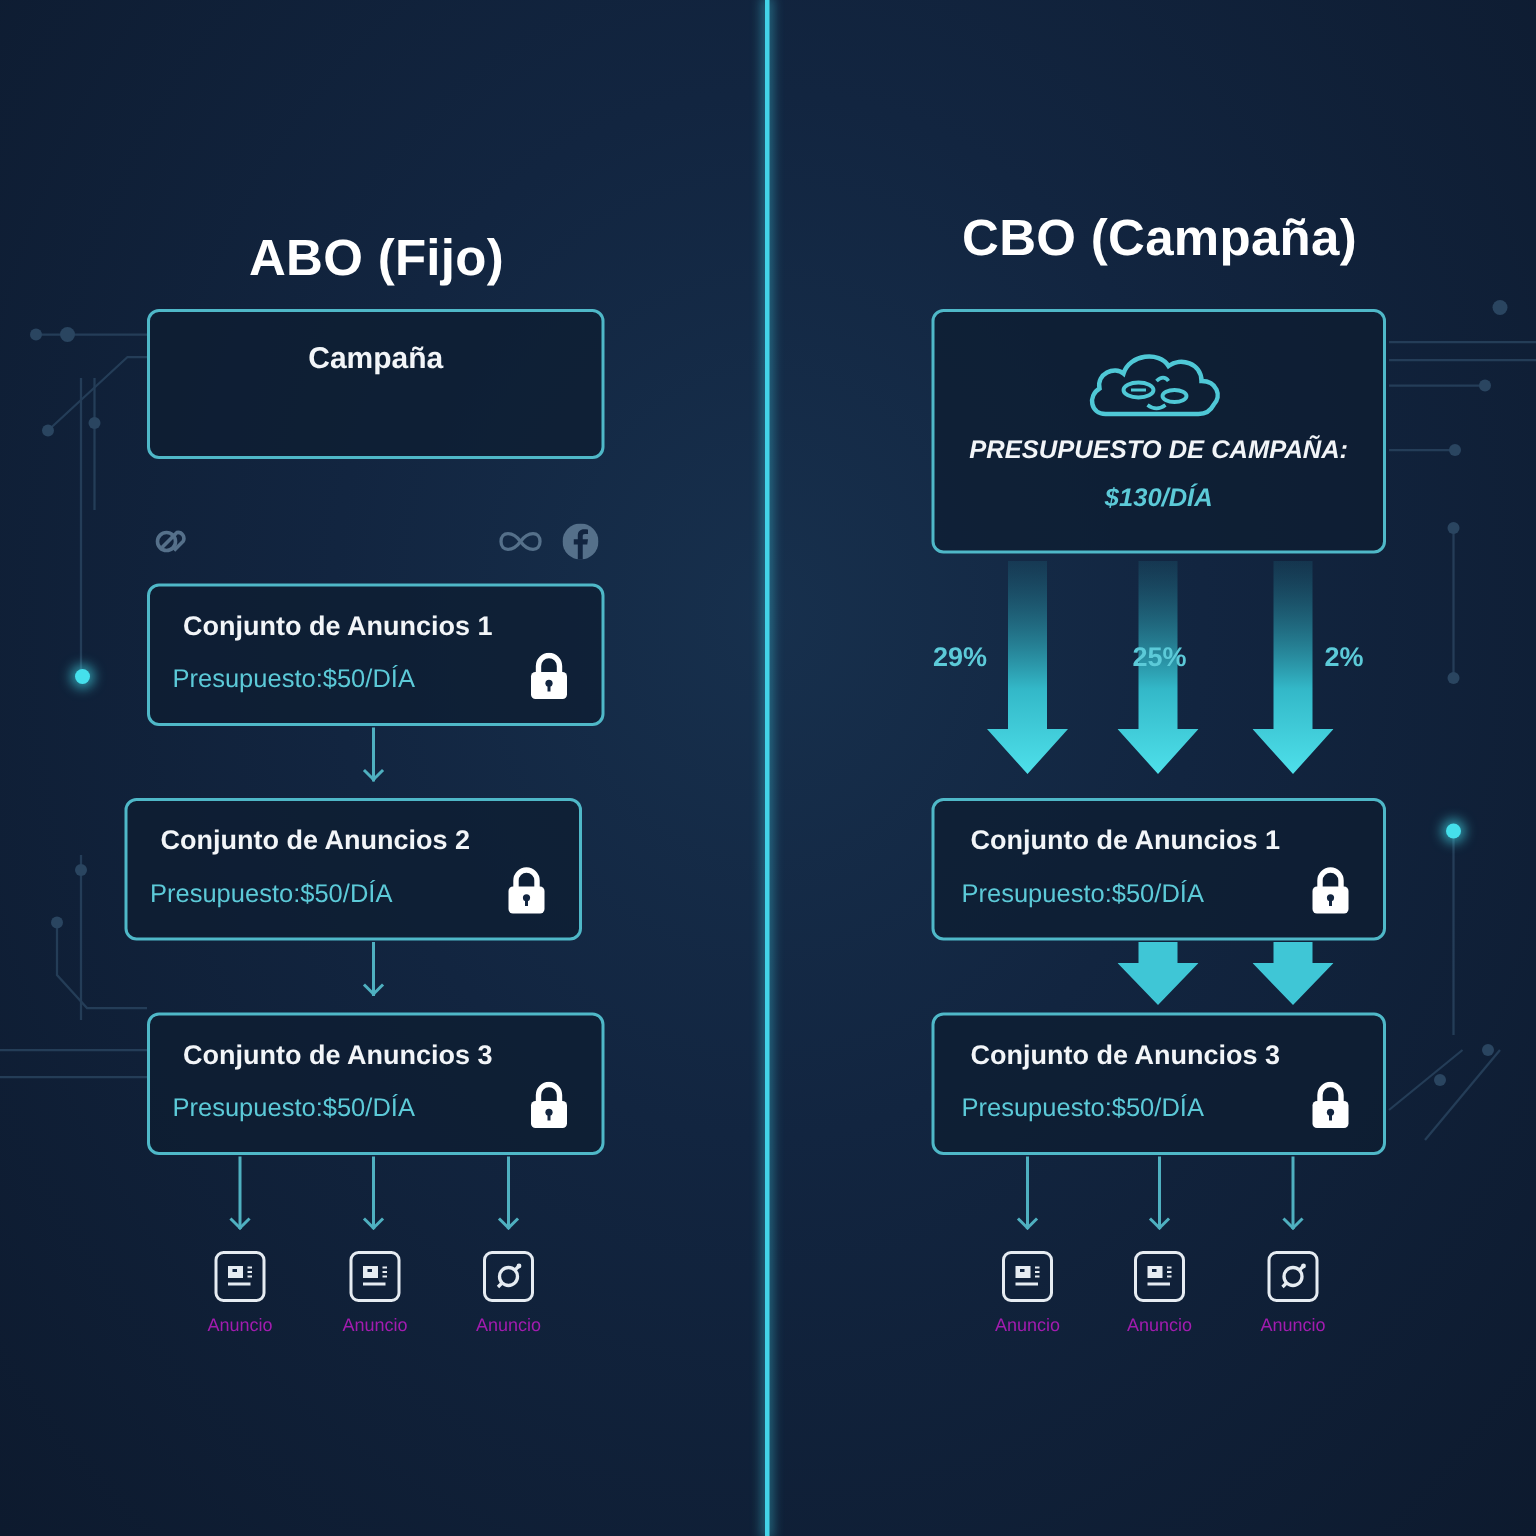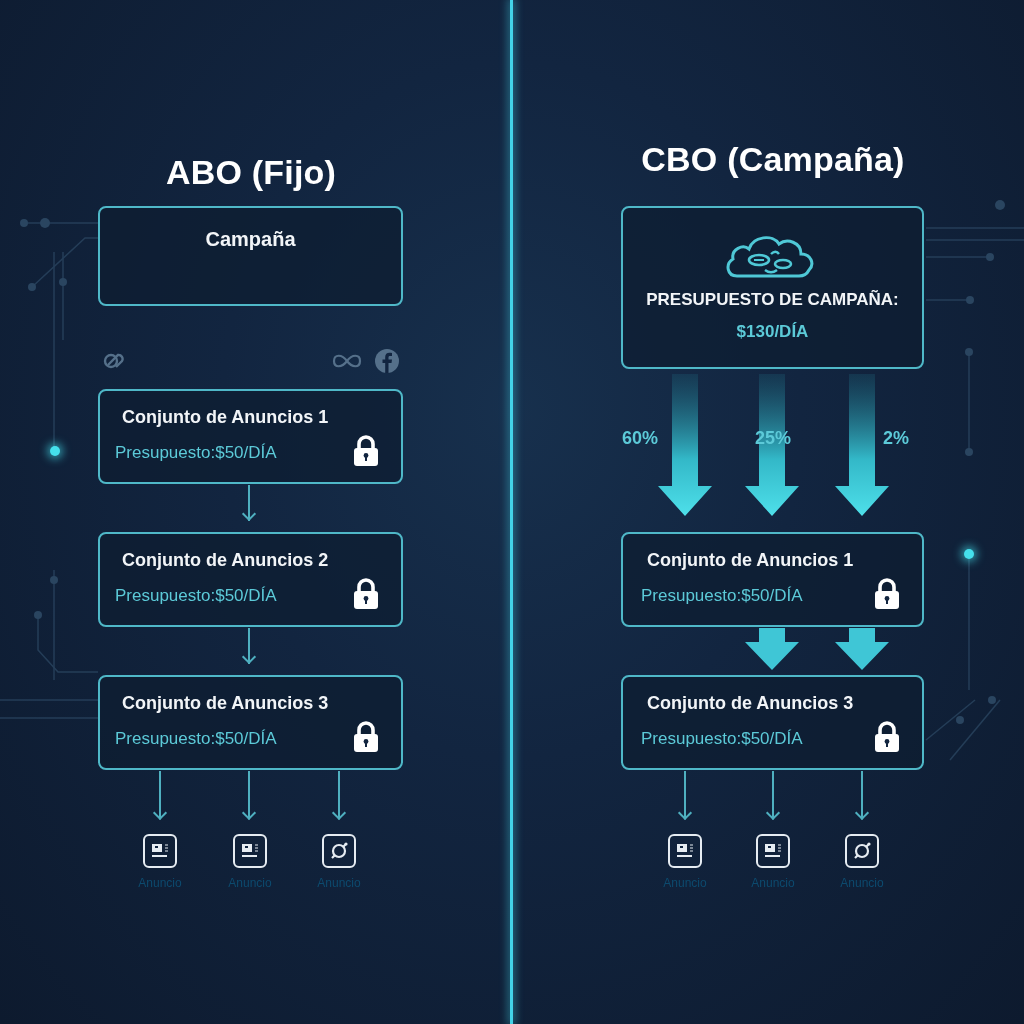--- a/index.html
+++ b/index.html
@@ -31,21 +31,21 @@
   .arrowhead-small {
     position: absolute; width: 10px; height: 10px;
     border-right: 2px solid #4fb0c0; border-bottom: 2px solid #4fb0c0;
     transform: rotate(45deg);
   }
   .ad { position: absolute; width: 70px; text-align: center; }
   .ad-icon {
     width: 34px; height: 34px; margin: 0 auto; border: 2px solid #e6ecf2; border-radius: 6px;
     position: relative;
   }
-  .ad-label { margin-top: 8px; font-size: 12px; color: #0c4a6e; }
+  .ad-label { margin-top: 8px; font-size: 12px; color: #a21caf; }
   .pct { position: absolute; font-size: 18px; font-weight: bold; color: #5ccad8; }
   .big-arrow { position: absolute; }
   .faint-icon { position: absolute; }
   .glow-dot { position: absolute; width: 10px; height: 10px; border-radius: 50%; background: #45e0ec; box-shadow: 0 0 8px 3px rgba(69,224,236,0.6); }
 </style>
 </head>
 <body>
 
 <svg class="bg-circuit" width="1024" height="1024" viewBox="0 0 1024 1024">
   <g stroke="#2a4560" stroke-width="1.5" fill="none" opacity="0.8">
@@ -113,21 +113,21 @@
   <svg class="lock" viewBox="0 0 26 32">
     <path d="M6 14 V9 a7 7 0 0 1 14 0 V14" fill="none" stroke="#ffffff" stroke-width="3.6"></path>
     <rect x="1" y="13" width="24" height="18" rx="3" fill="#ffffff"></rect>
     <circle cx="13" cy="20.5" r="2.4" fill="#122540"></circle>
     <rect x="12" y="21" width="2" height="5" fill="#122540"></rect>
   </svg>
 </div>
 <div class="connector" style="left:248px; top:485px; height:36px;"></div>
 <div class="arrowhead-small" style="left:244px; top:509px;"></div>
 
-<div class="box" style="left:98px; top:532px; width:305px; height:95px;padding-left:47px;">
+<div class="box" style="left:83px; top:532px; width:305px; height:95px;padding-left:47px;">
   <div class="box-title">Conjunto de Anuncios 2</div>
   <div class="box-budget">Presupuesto:$50/DÍA</div>
   <svg class="lock" viewBox="0 0 26 32">
     <path d="M6 14 V9 a7 7 0 0 1 14 0 V14" fill="none" stroke="#ffffff" stroke-width="3.6"></path>
     <rect x="1" y="13" width="24" height="18" rx="3" fill="#ffffff"></rect>
     <circle cx="13" cy="20.5" r="2.4" fill="#122540"></circle>
     <rect x="12" y="21" width="2" height="5" fill="#122540"></rect>
   </svg>
 </div>
 <div class="connector" style="left:248px; top:628px; height:36px;"></div>
@@ -179,21 +179,21 @@
       <circle cx="15" cy="15" r="6" fill="none" stroke="#e6ecf2" stroke-width="2.2"></circle>
       <path d="M8 22 L11 19 M19 11 L22 8" stroke="#e6ecf2" stroke-width="2.2"></path>
       <circle cx="22" cy="8" r="1.6" fill="#e6ecf2"></circle>
     </svg>
   </div>
   <div class="ad-label">Anuncio</div>
 </div>
 
 <div class="title" style="left:620px; width:306px;">CBO (Campaña)</div>
 
-<div class="box" style="left:621px; top:206px; width:303px; height:163px;">
+<div class="box" style="left:621px; top:206px; width:303px; height:163px;font-style:italic;">
   <svg style="position:absolute; left:100px; top:22px;" width="94" height="50" viewBox="0 0 94 50">
     <path d="M14 46 C4 46 2 34 10 29 C8 19 20 14 26 19 C30 6 50 4 56 14 C64 8 78 12 78 24 C88 24 92 34 86 40 C84 44 80 46 76 46 Z" fill="none" stroke="#4fc8d6" stroke-width="3"></path>
     <ellipse cx="36" cy="30" rx="10" ry="5" fill="none" stroke="#4fc8d6" stroke-width="2.6"></ellipse>
     <rect x="31" y="29" width="10" height="2" fill="#4fc8d6"></rect>
     <ellipse cx="60" cy="34" rx="8" ry="4" fill="none" stroke="#4fc8d6" stroke-width="2.6"></ellipse>
     <path d="M42 40 C46 43 50 43 54 40" fill="none" stroke="#4fc8d6" stroke-width="2.4"></path>
     <path d="M48 24 C51 21 54 21 56 24" fill="none" stroke="#4fc8d6" stroke-width="2.4"></path>
   </svg>
   <div style="position:absolute; left:0; right:0; top:82px; text-align:center; font-size:17px; font-weight:bold; color:#f2f5f8;">PRESUPUESTO DE CAMPAÑA:</div>
   <div style="position:absolute; left:0; right:0; top:114px; text-align:center; font-size:17px; font-weight:bold; color:#5ccad8;">$130/DÍA</div>
@@ -209,21 +209,21 @@
   </defs>
   <path d="M14 0 H40 V112 H54 L27 142 L0 112 H14 Z" fill="url(#ag1)"></path>
 </svg>
 <svg class="big-arrow" style="left:745px; top:374px;" width="54" height="142" viewBox="0 0 54 142">
   <path d="M14 0 H40 V112 H54 L27 142 L0 112 H14 Z" fill="url(#ag1)"></path>
 </svg>
 <svg class="big-arrow" style="left:835px; top:374px;" width="54" height="142" viewBox="0 0 54 142">
   <path d="M14 0 H40 V112 H54 L27 142 L0 112 H14 Z" fill="url(#ag1)"></path>
 </svg>
 
-<div class="pct" style="left:622px; top:428px;">60%</div>
+<div class="pct" style="left:622px; top:428px;">29%</div>
 <div class="pct" style="left:755px; top:428px;">25%</div>
 <div class="pct" style="left:883px; top:428px;">2%</div>
 
 <div class="box" style="left:621px; top:532px; width:303px; height:95px;">
   <div class="box-title" style="left:24px;">Conjunto de Anuncios 1</div>
   <div class="box-budget" style="left:18px;">Presupuesto:$50/DÍA</div>
   <svg class="lock" viewBox="0 0 26 32">
     <path d="M6 14 V9 a7 7 0 0 1 14 0 V14" fill="none" stroke="#ffffff" stroke-width="3.6"></path>
     <rect x="1" y="13" width="24" height="18" rx="3" fill="#ffffff"></rect>
     <circle cx="13" cy="20.5" r="2.4" fill="#122540"></circle>

